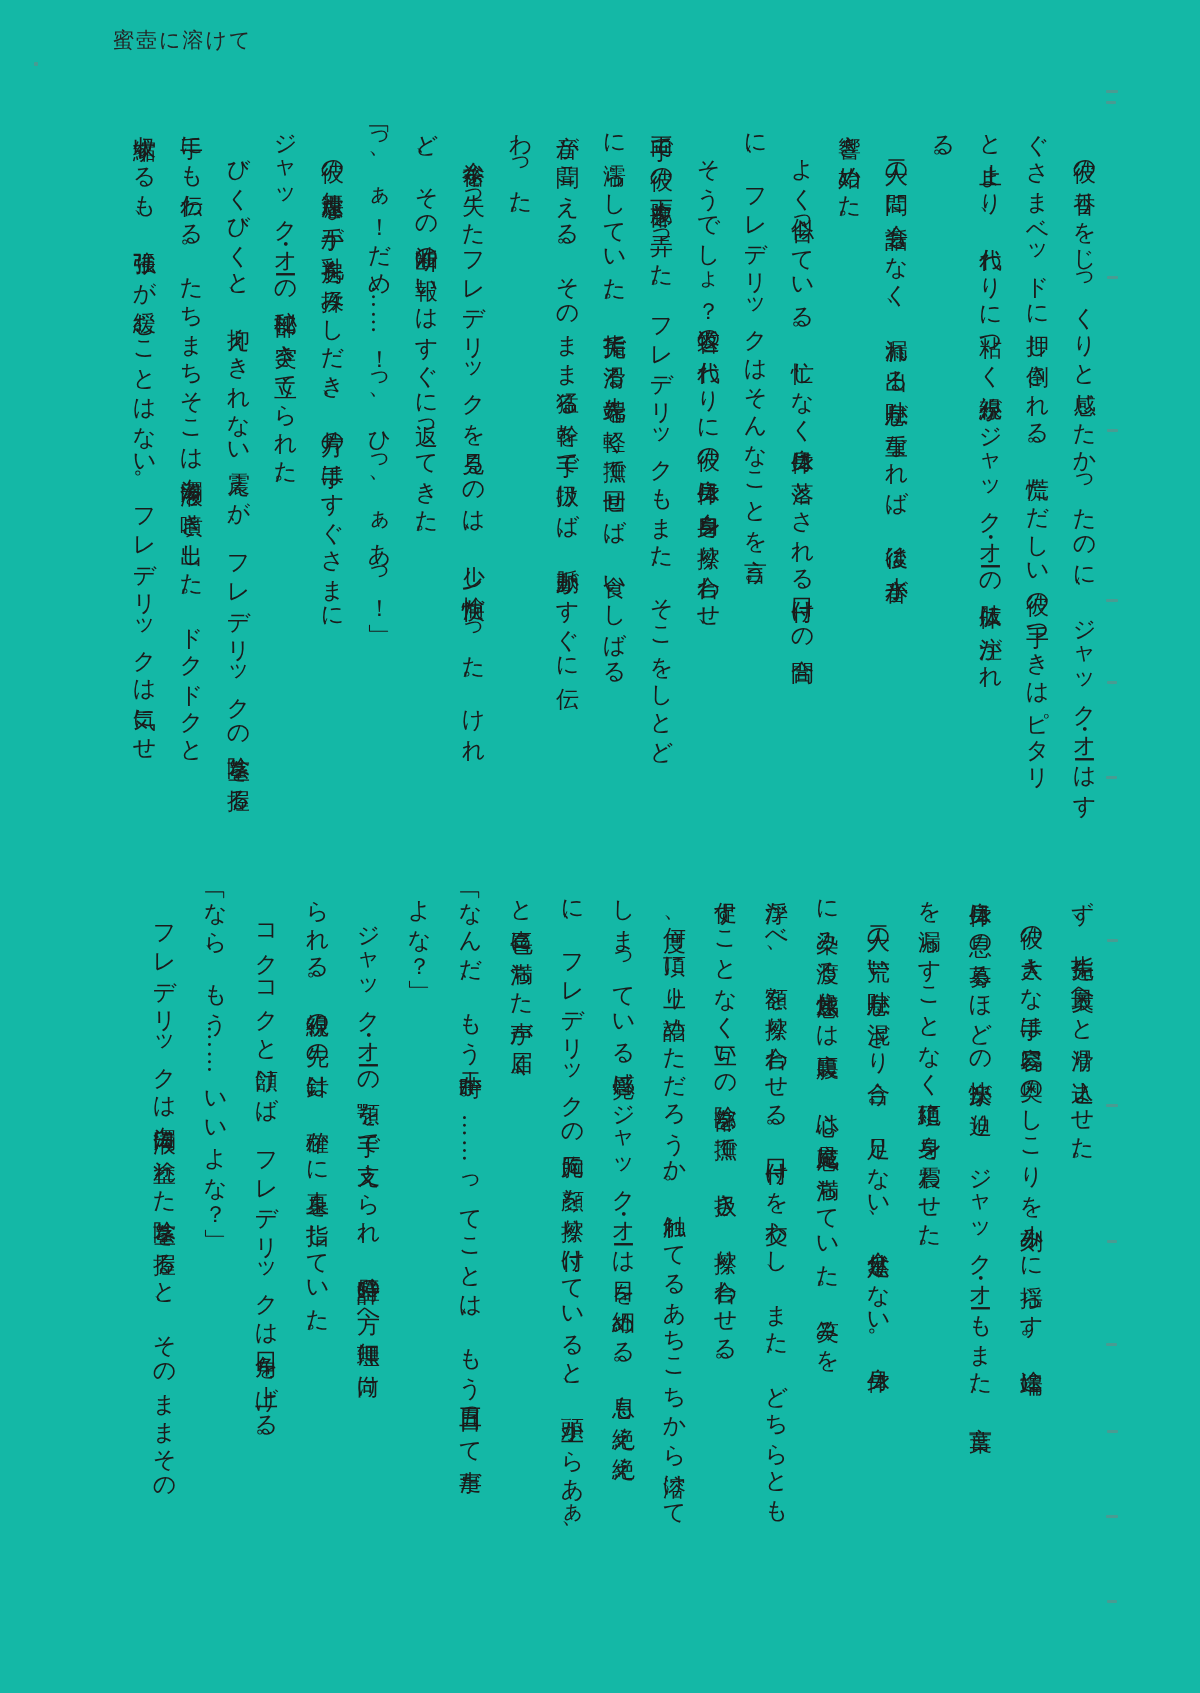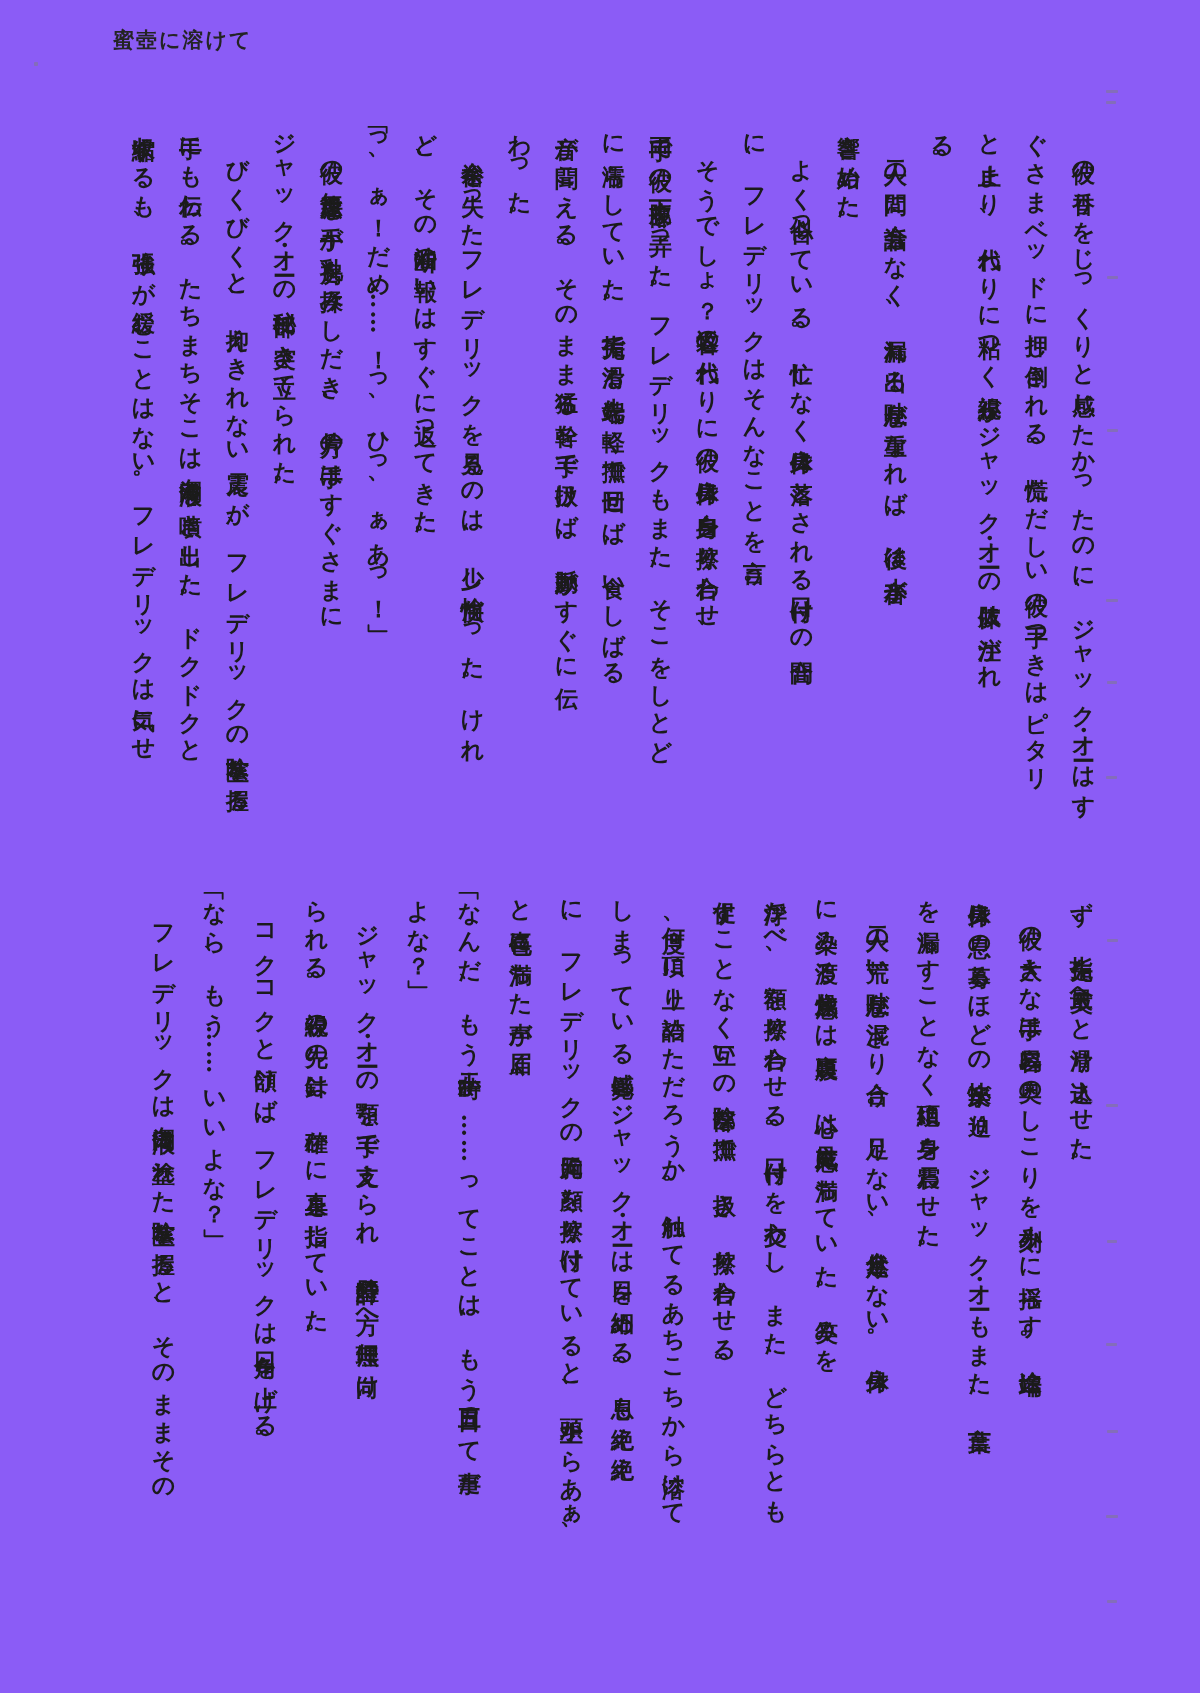--- a/index.html
+++ b/index.html
@@ -1,19 +1,19 @@
 <!DOCTYPE html>
 <html lang="ja"><head>
 <meta charset="utf-8">
 <style>
   html,body{margin:0;padding:0;}
   body{width:1200px;height:1693px;background:#e9e7e2;}
   .page{
-    position:relative;width:1200px;height:1693px;background:#8b5cf6;
-    font-family:"DejaVu Serif","Liberation Serif",serif;overflow:hidden;font-weight:bold;
+    position:relative;width:1200px;height:1693px;background:#14b8a6;
+    font-family:"DejaVu Serif","Liberation Serif",serif;overflow:hidden;
   }
   .header-title{
     position:absolute;left:113px;top:26px;
     font-size:21px;letter-spacing:2px;color:#242424;
     font-family:"DejaVu Serif","Liberation Serif",serif;
   }
   .vblock{
     position:absolute;right:92px;
     writing-mode:vertical-rl;text-orientation:mixed;
     color:#1b1b1b;

